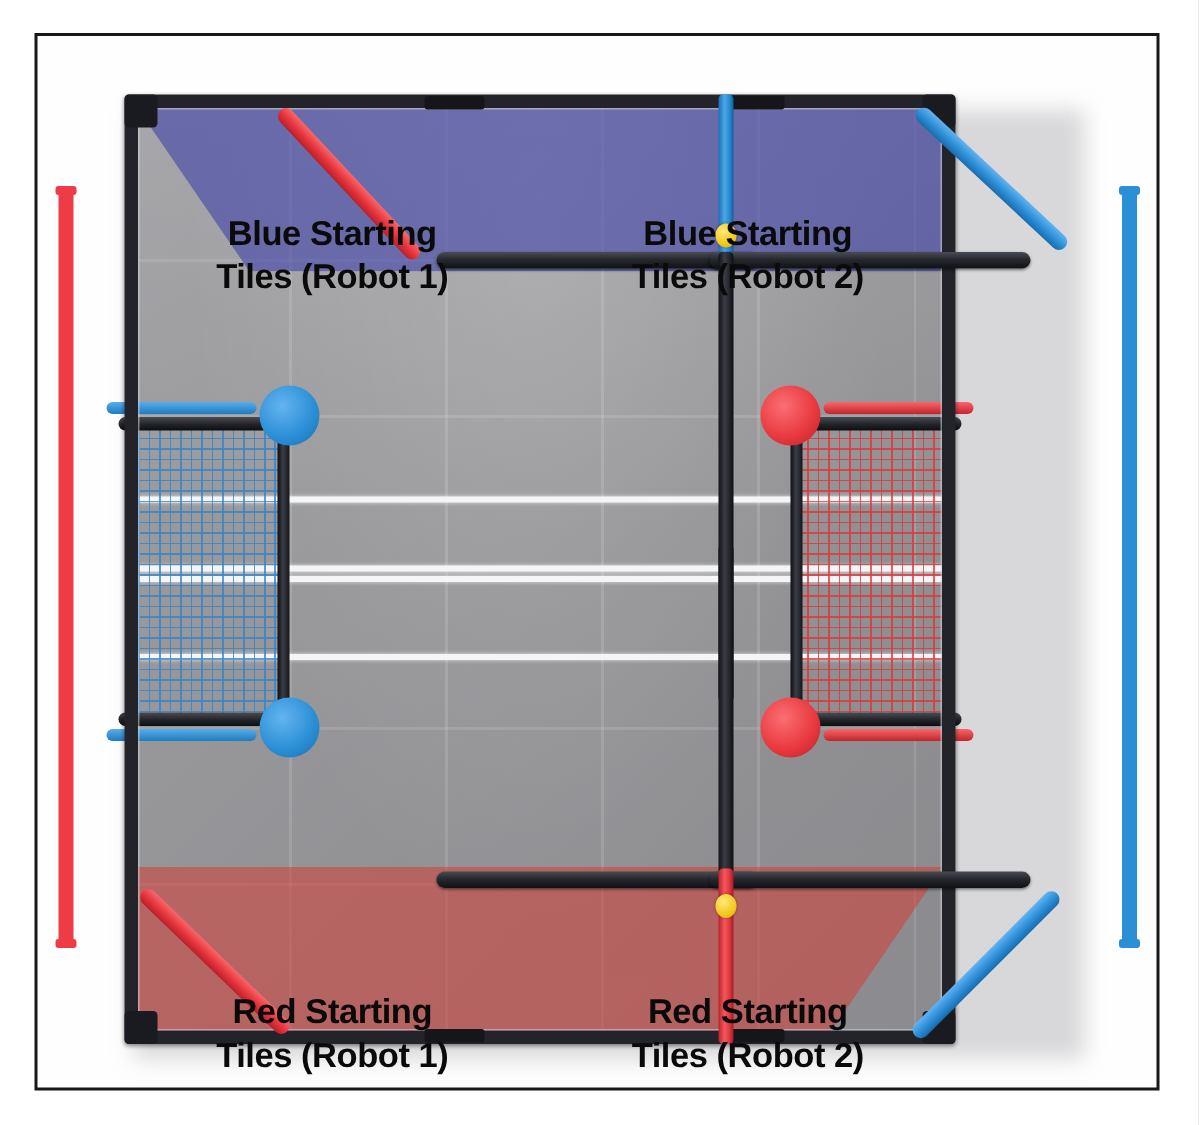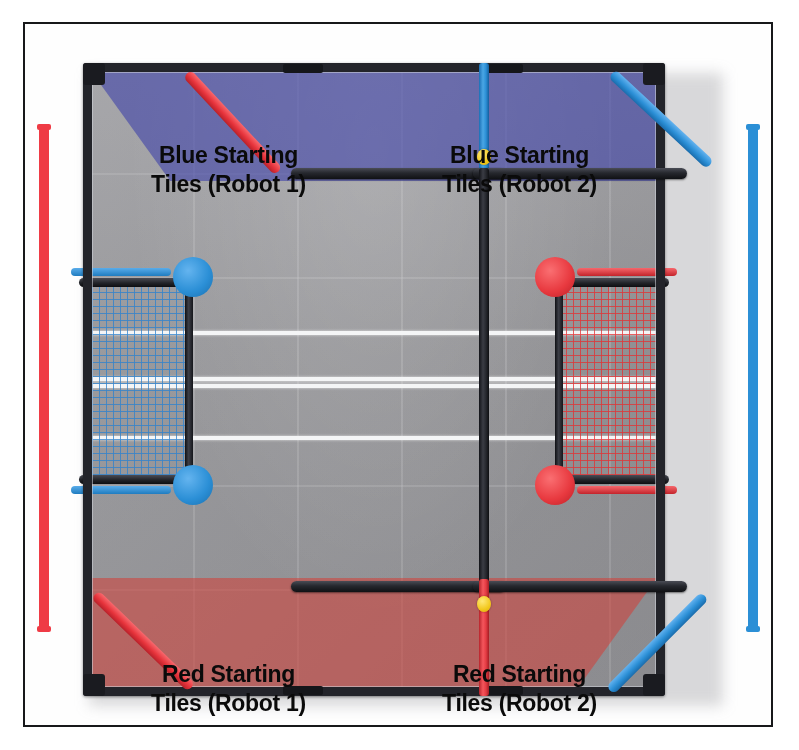--- a/index.html
+++ b/index.html
@@ -64,22 +64,23 @@
     top: 124px;
     height: 508px;
     background: #2b8fd6;
   }
 
   
   .field {
     position: absolute;
     left: 83px;
     top: 63px;
-    width: 582px;
+    width: 530px;
     height: 633px;
+    padding-left: 24px;
   }
 
   .field-shadow {
     position: absolute;
     left: 6px;
     top: 10px;
     width: 634px;
     height: 633px;
     background: rgba(120,120,125,0.28);
     filter: blur(7px);

